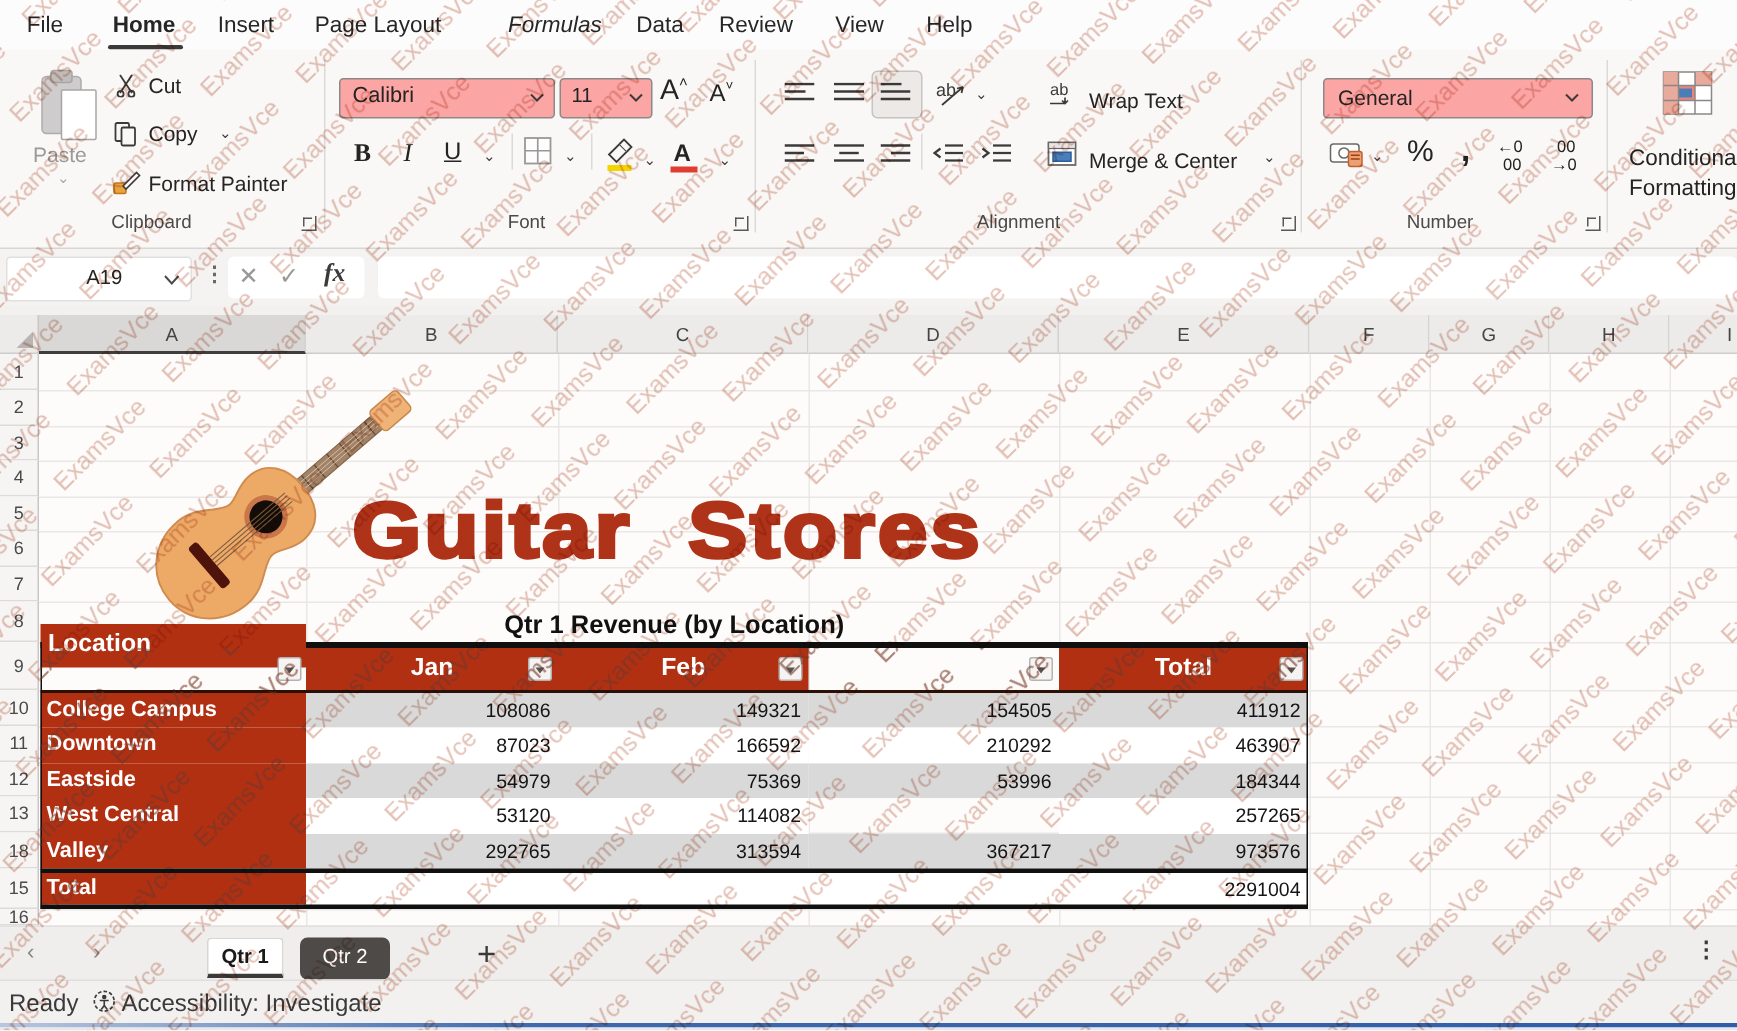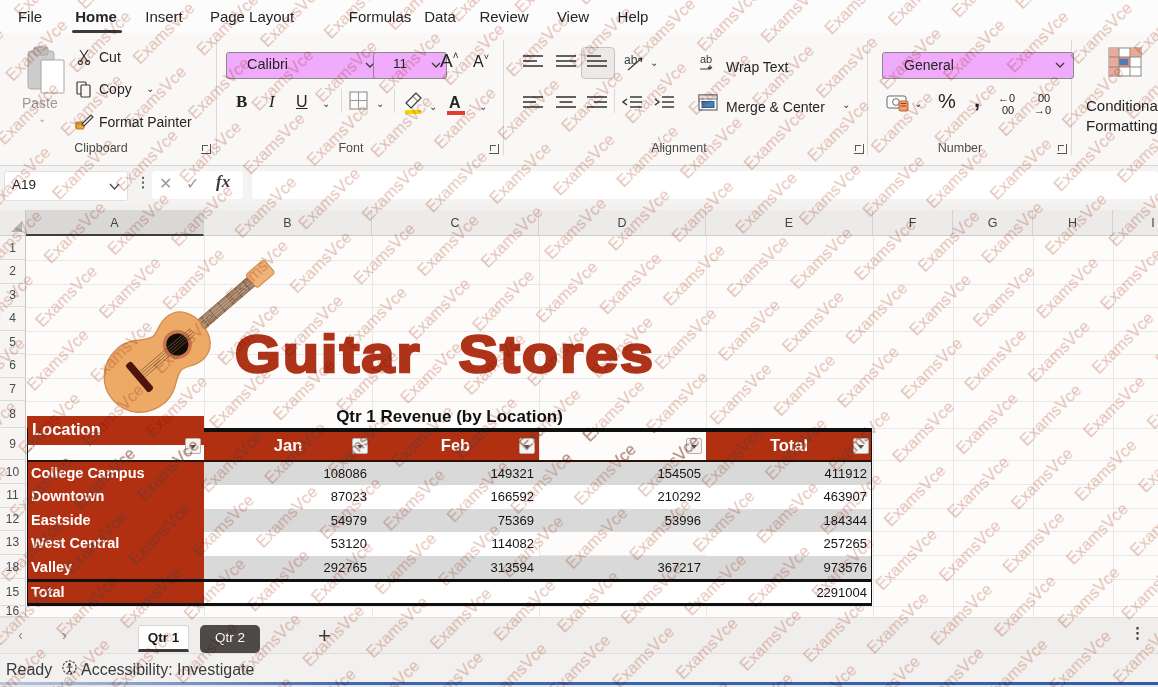--- a/index.html
+++ b/index.html
@@ -9,21 +9,21 @@
   
   #tabrow{left:0;top:0;width:1158px;height:33px;background:#fdfcfc;}
   .rtab{position:absolute;top:0;height:33px;line-height:33px;font-size:15px;color:#262626;text-align:center;}
   
   #ribbon{left:0;top:33px;width:1158px;height:132px;background:#f9f8f7;border-bottom:1px solid #d8d6d4;}
   .gsep{position:absolute;top:7px;width:1px;height:115px;background:#dcdad8;}
   .glabel{position:absolute;top:108px;font-size:12.5px;color:#4c4a48;width:120px;text-align:center;}
   .dlaunch{position:absolute;top:111px;width:9px;height:9px;border-right:1.4px solid #5a5856;border-bottom:1.4px solid #5a5856;}
   .dlaunch:before{content:"";position:absolute;right:2px;bottom:2px;width:5px;height:5px;border-left:1.4px solid #5a5856;border-top:1.4px solid #5a5856;}
   .btnlabel{font-size:14px;color:#252423;}
-  .combo{position:absolute;background:#f0abfc;border:1px solid #8b8987;border-radius:3px;padding-left:12px;}
+  .combo{position:absolute;background:#fca5a5;border:1px solid #8b8987;border-radius:3px;}
   
   #fbar{left:0;top:166px;width:1158px;height:38px;background:#f4f3f2;border-bottom:1px solid #e0dedc;}
   
   #grid{left:0;top:204px;width:1158px;height:413px;background:#fdfcfb;}
   .colhead{position:absolute;top:6px;height:26px;line-height:26px;font-size:12.5px;color:#444;text-align:center;background:#ecebea;border-right:1px solid #d4d2d0;border-bottom:1px solid #cfcdcb;box-sizing:border-box;}
   .rowhead{position:absolute;left:0;width:26px;font-size:12px;color:#4a4a4a;text-align:center;background:#f6f5f4;border-bottom:1px solid #dddbd9;border-right:1px solid #c9c7c5;box-sizing:border-box;}
   .gl-h{position:absolute;left:26px;width:1132px;height:1px;background:#e9e8e7;}
   .gl-v{position:absolute;top:32px;width:1px;height:381px;background:#e9e8e7;}
   
   .thead{position:absolute;background:#b23012;color:#fff;font-weight:bold;box-sizing:border-box;}
@@ -41,21 +41,21 @@
   #wm{left:0;top:0;width:1158px;height:687px;z-index:60;pointer-events:none;mix-blend-mode:multiply;opacity:0.48;}
 </style>
 </head>
 <body>
 
 <div class="abs" id="tabrow">
   <div class="rtab" style="left:12px;width:36px;">File</div>
   <div class="rtab" style="left:70px;width:52px;font-weight:bold;">Home</div>
   <div class="rtab" style="left:140px;width:48px;">Insert</div>
   <div class="rtab" style="left:206px;width:92px;">Page Layout</div>
-  <div class="rtab" style="left:342px;width:76px;">Formulas</div>
+  <div class="rtab" style="left:332px;width:76px;font-style:italic;">Formulas</div>
   <div class="rtab" style="left:418px;width:44px;">Data</div>
   <div class="rtab" style="left:476px;width:56px;">Review</div>
   <div class="rtab" style="left:552px;width:42px;">View</div>
   <div class="rtab" style="left:612px;width:42px;">Help</div>
   <div class="abs" style="left:72px;top:30px;width:50px;height:3px;background:#3b3a39;border-radius:2px;"></div>
 </div>
 
 <div class="abs" id="ribbon">
 
   <div class="gsep" style="left:216px;"></div>
@@ -259,21 +259,21 @@
         <line x1="1" y1="10" x2="33" y2="10"></line>
         <line x1="1" y1="20" x2="33" y2="20"></line>
       </g>
   </svg>
   <div class="abs" style="left:1086px;top:64px;font-size:15px;color:#252423;">Conditional</div>
   <div class="abs" style="left:1086px;top:84px;font-size:15px;color:#252423;">Formatting</div>
 </div>
 
 <div class="abs" id="fbar">
   <div class="abs" style="left:4px;top:5px;width:122px;height:28px;background:#fff;border:1px solid #e2e0de;border-radius:3px;">
-    <div style="font-size:13.5px;color:#252423;padding:5px 0 0 7px;">A19</div>
+    <div style="font-size:13.5px;color:#252423;padding:5px 0 0 7px;text-align:center;">A19</div>
     <svg style="position:absolute;right:7px;top:11px;" width="11" height="8" viewBox="0 0 11 8">
         <path d="M1 1 L5.5 6 L10 1" stroke="#4a4a4a" fill="none" stroke-width="1.3"></path>
       </svg>
   </div>
   <div class="abs" style="left:136px;top:8px;color:#6a6866;font-size:14px;font-weight:bold;">⋮</div>
   <div class="abs" style="left:152px;top:5px;width:91px;height:28px;background:#fff;border-radius:4px;"></div>
   <div class="abs" style="left:159px;top:8px;font-size:16px;color:#9a9896;">✕</div>
   <div class="abs" style="left:186px;top:8px;font-size:16px;color:#9a9896;">✓</div>
   <div class="abs" style="left:216px;top:6px;font-size:17px;font-style:italic;font-family:'Liberation Serif',serif;font-weight:bold;color:#3b3a39;">fx</div>
   <div class="abs" style="left:252px;top:5px;width:906px;height:28px;background:#fff;border-radius:4px;"></div>

